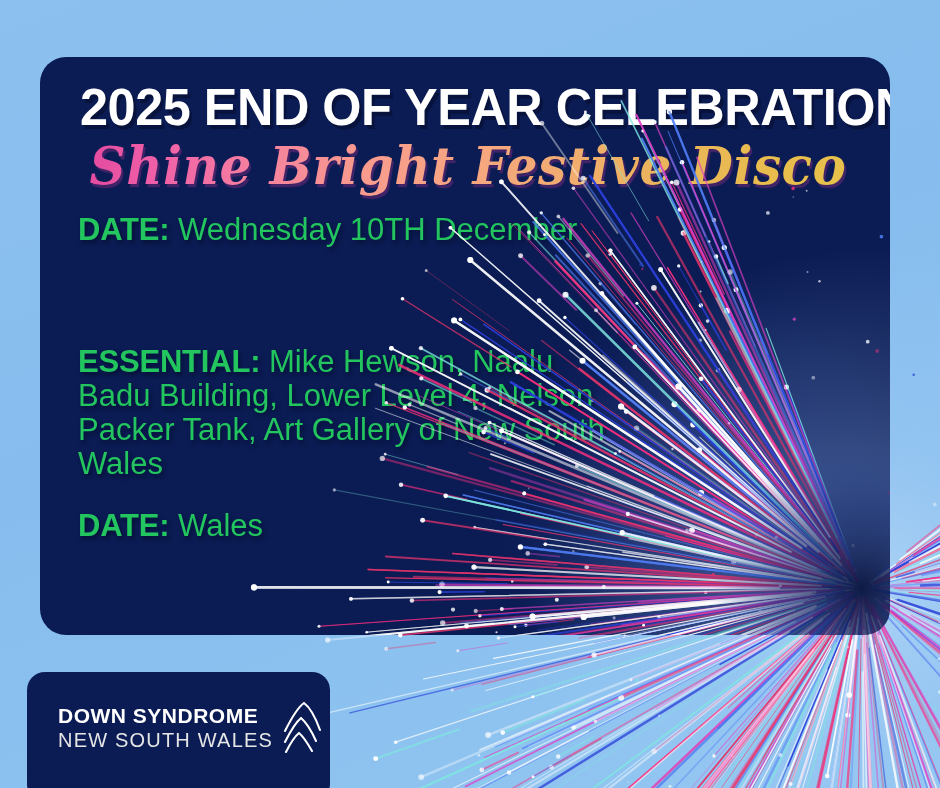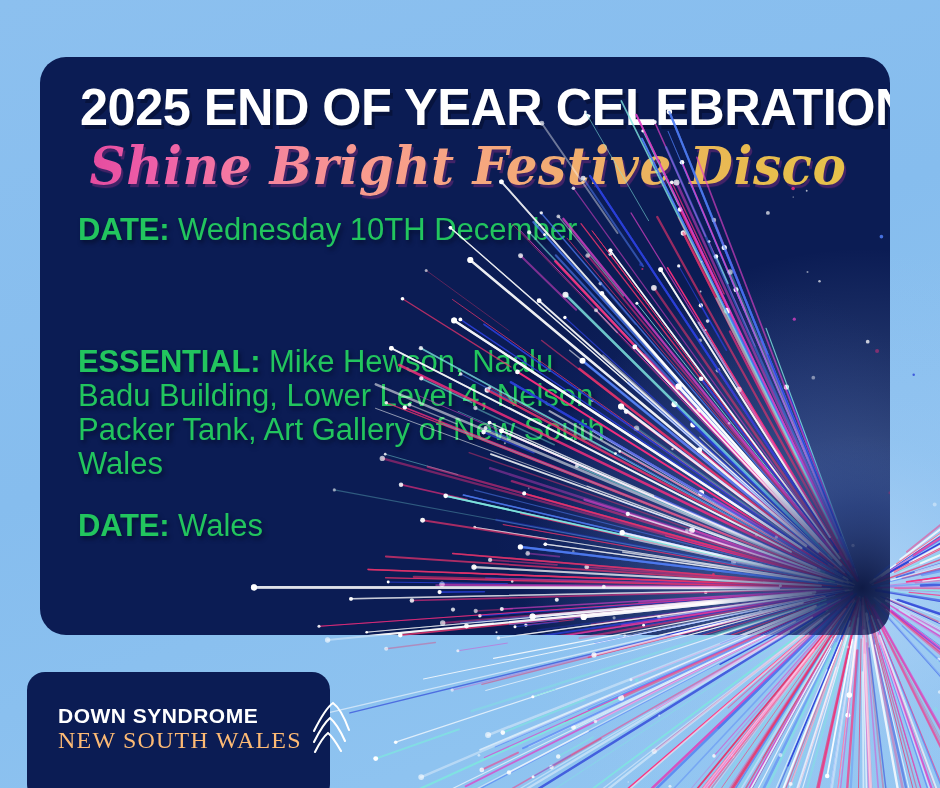--- a/index.html
+++ b/index.html
@@ -165,25 +165,25 @@
     font-family: "Liberation Sans", sans-serif;
     font-weight: bold;
     font-size: 21px;
     letter-spacing: 0.5px;
     color: #ffffff;
     line-height: 25px;
     white-space: nowrap;
   }
   #logo-line2 {
     display: block;
-    font-family: Liberation Serif, serif;
+    font-family: Liberation Sans, sans-serif;
     font-weight: normal;
-    font-size: 24px;
+    font-size: 20px;
     letter-spacing: 1.2px;
-    color: #fdba74;
+    color: #e5e5e5;
     line-height: 25px;
     white-space: nowrap;
   }
   #logo-mark {
     margin-left: 9px;
     width: 40px;
     height: 52px;
     flex: 0 0 auto;
   }
 </style>

